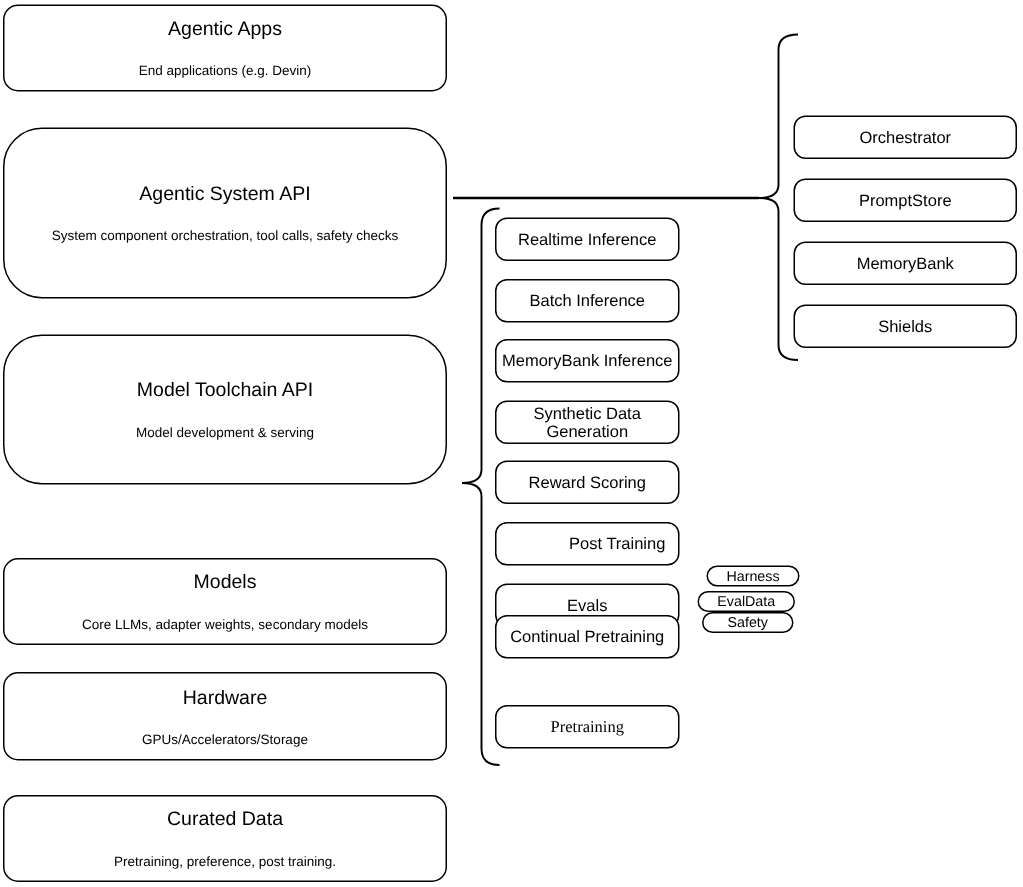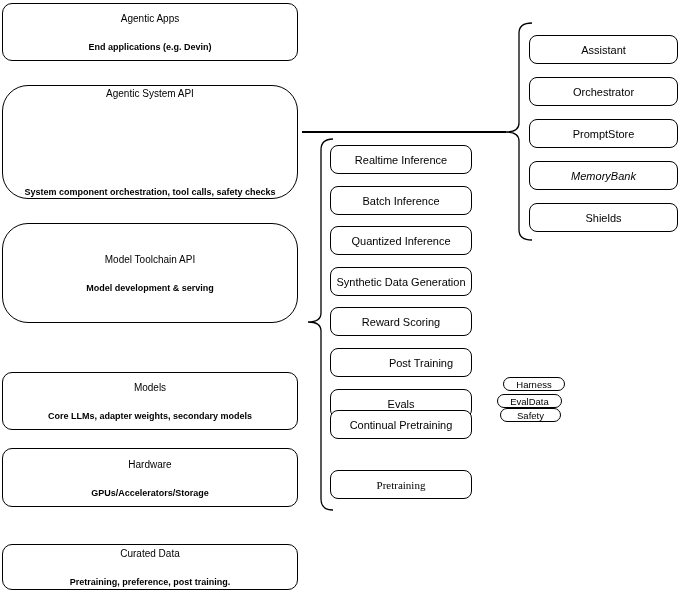--- a/index.html
+++ b/index.html
@@ -31,55 +31,53 @@
     border-radius: 10px;
     background: #fff;
     display: flex;
     flex-direction: column;
     align-items: center;
     justify-content: center;
     text-align: center;
   }
   .lbox.bigradius { border-radius: 26px; }
   .lbox .title {
-    font-size: 10px;
+    font-size: 13px;
     line-height: 15px;
   }
   .lbox .subtitle {
     font-size: 9px;
     line-height: 11px;
     margin-top: 16px;
-    font-weight: bold;
   }
   .node {
     position: absolute;
     box-sizing: border-box;
     border: 1.3px solid #000;
     border-radius: 8px;
     background: #fff;
     display: flex;
     align-items: center;
     justify-content: center;
     text-align: center;
     font-size: 11px;
   }
-  .mid   { left: 330px; width: 142px; height: 29px; }
+  .mid   { left: 330px; width: 123px; height: 29px; }
   .right { left: 529px; width: 149px; height: 29px; }
   .pill {
     position: absolute;
     box-sizing: border-box;
     border: 1.3px solid #000;
     border-radius: 8px;
     background: #fff;
     display: flex;
     align-items: center;
     justify-content: center;
     font-size: 9.5px;
     z-index: 5;
-    margin-left: 32px;
   }
 </style>
 </head>
 <body>
 
 <div class="canvas">
 
   <svg class="overlay">
 
     <path d="M302,132 L506,132" stroke="#000" stroke-width="1.8" fill="none"></path>
@@ -87,58 +85,57 @@
     <path d="M333,139 Q321,139 321,150 L321,313 Q321,322 308,322 Q321,322 321,331 L321,499 Q321,510 333,510" stroke="#000" stroke-width="1.3" fill="none"></path>
 
     <path d="M532,23 Q519,23 519,33 L519,123 Q519,132 506,132 Q519,132 519,141 L519,230 Q519,240 532,240" stroke="#000" stroke-width="1.3" fill="none"></path>
   </svg>
 
   <div class="lbox" style="top:3px;height:58px;">
     <div class="title">Agentic Apps</div>
     <div class="subtitle">End applications (e.g. Devin)</div>
   </div>
 
-  <div class="lbox bigradius" style="top:85px;height:114px;justify-content:space-between;">
+  <div class="lbox bigradius" style="top:85px;height:114px;">
     <div class="title">Agentic System API</div>
     <div class="subtitle">System component orchestration, tool calls, safety checks</div>
   </div>
 
   <div class="lbox bigradius" style="top:223px;height:100px;">
     <div class="title">Model Toolchain API</div>
     <div class="subtitle">Model development &amp; serving</div>
   </div>
 
   <div class="lbox" style="top:372px;height:58px;">
     <div class="title">Models</div>
     <div class="subtitle">Core LLMs, adapter weights, secondary models</div>
   </div>
 
   <div class="lbox" style="top:448px;height:59px;">
     <div class="title">Hardware</div>
     <div class="subtitle">GPUs/Accelerators/Storage</div>
   </div>
 
-  <div class="lbox" style="top:544px;height:46px;">
+  <div class="lbox" style="top:530px;height:58px;">
     <div class="title">Curated Data</div>
     <div class="subtitle">Pretraining, preference, post training.</div>
   </div>
 
   <div class="node mid" style="top:145px;">Realtime Inference</div>
   <div class="node mid" style="top:186px;">Batch Inference</div>
-  <div class="node mid" style="top:226px;">Quantized Inference</div>
+  <div class="node mid" style="top:226px;">MemoryBank Inference</div>
   <div class="node mid" style="top:267px;">Synthetic Data Generation</div>
   <div class="node mid" style="top:307px;">Reward Scoring</div>
   <div class="node mid" style="top:348px;padding-left:40px;">Post Training</div>
   <div class="node mid" style="top:389px;">Evals</div>
   <div class="node mid" style="top:410px;">Continual Pretraining</div>
   <div class="node mid" style="top:470px;font-family:Liberation Serif, serif;">Pretraining</div>
 
   <div class="pill" style="left:471px;top:377px;width:62px;height:14px;">Harness</div>
   <div class="pill" style="left:465px;top:394px;width:65px;height:14px;">EvalData</div>
   <div class="pill" style="left:468px;top:408px;width:61px;height:14px;">Safety</div>
 
-  <div class="node right" style="top:35px;">Assistant</div>
   <div class="node right" style="top:77px;">Orchestrator</div>
   <div class="node right" style="top:119px;">PromptStore</div>
-  <div class="node right" style="top:161px;font-style:italic;">MemoryBank</div>
+  <div class="node right" style="top:161px;">MemoryBank</div>
   <div class="node right" style="top:203px;">Shields</div>
 
 </div>
 
 </body></html>

